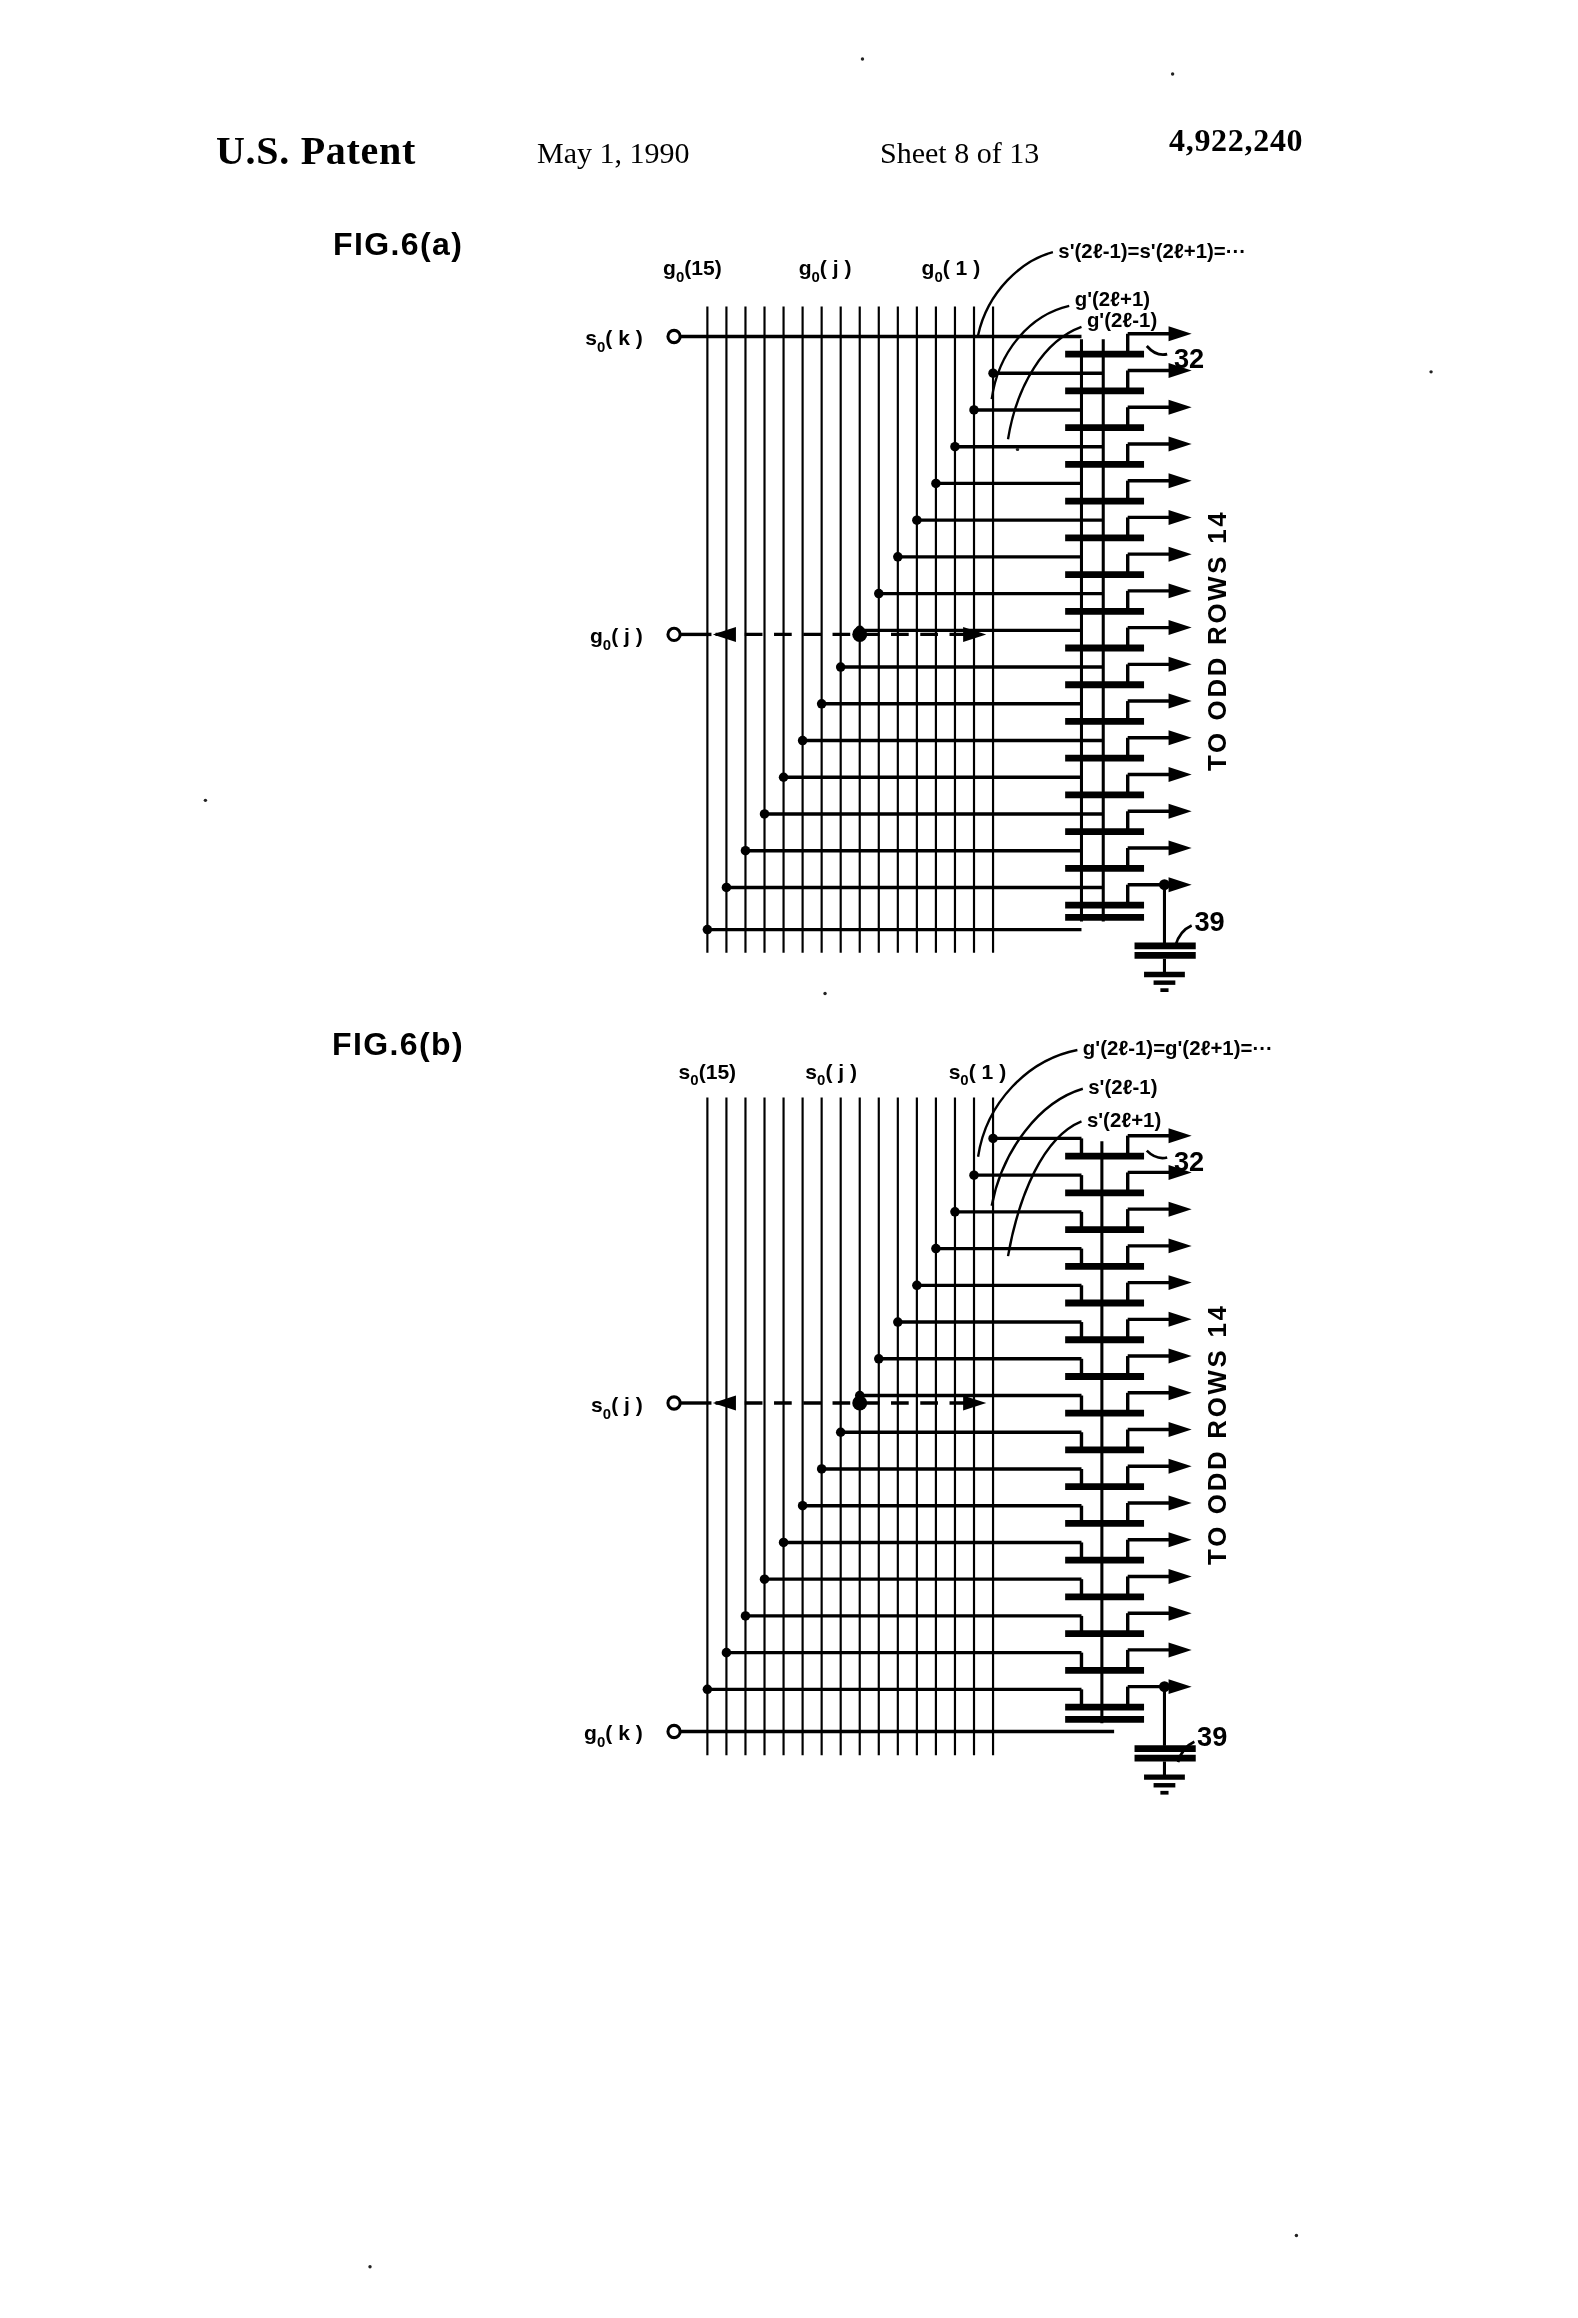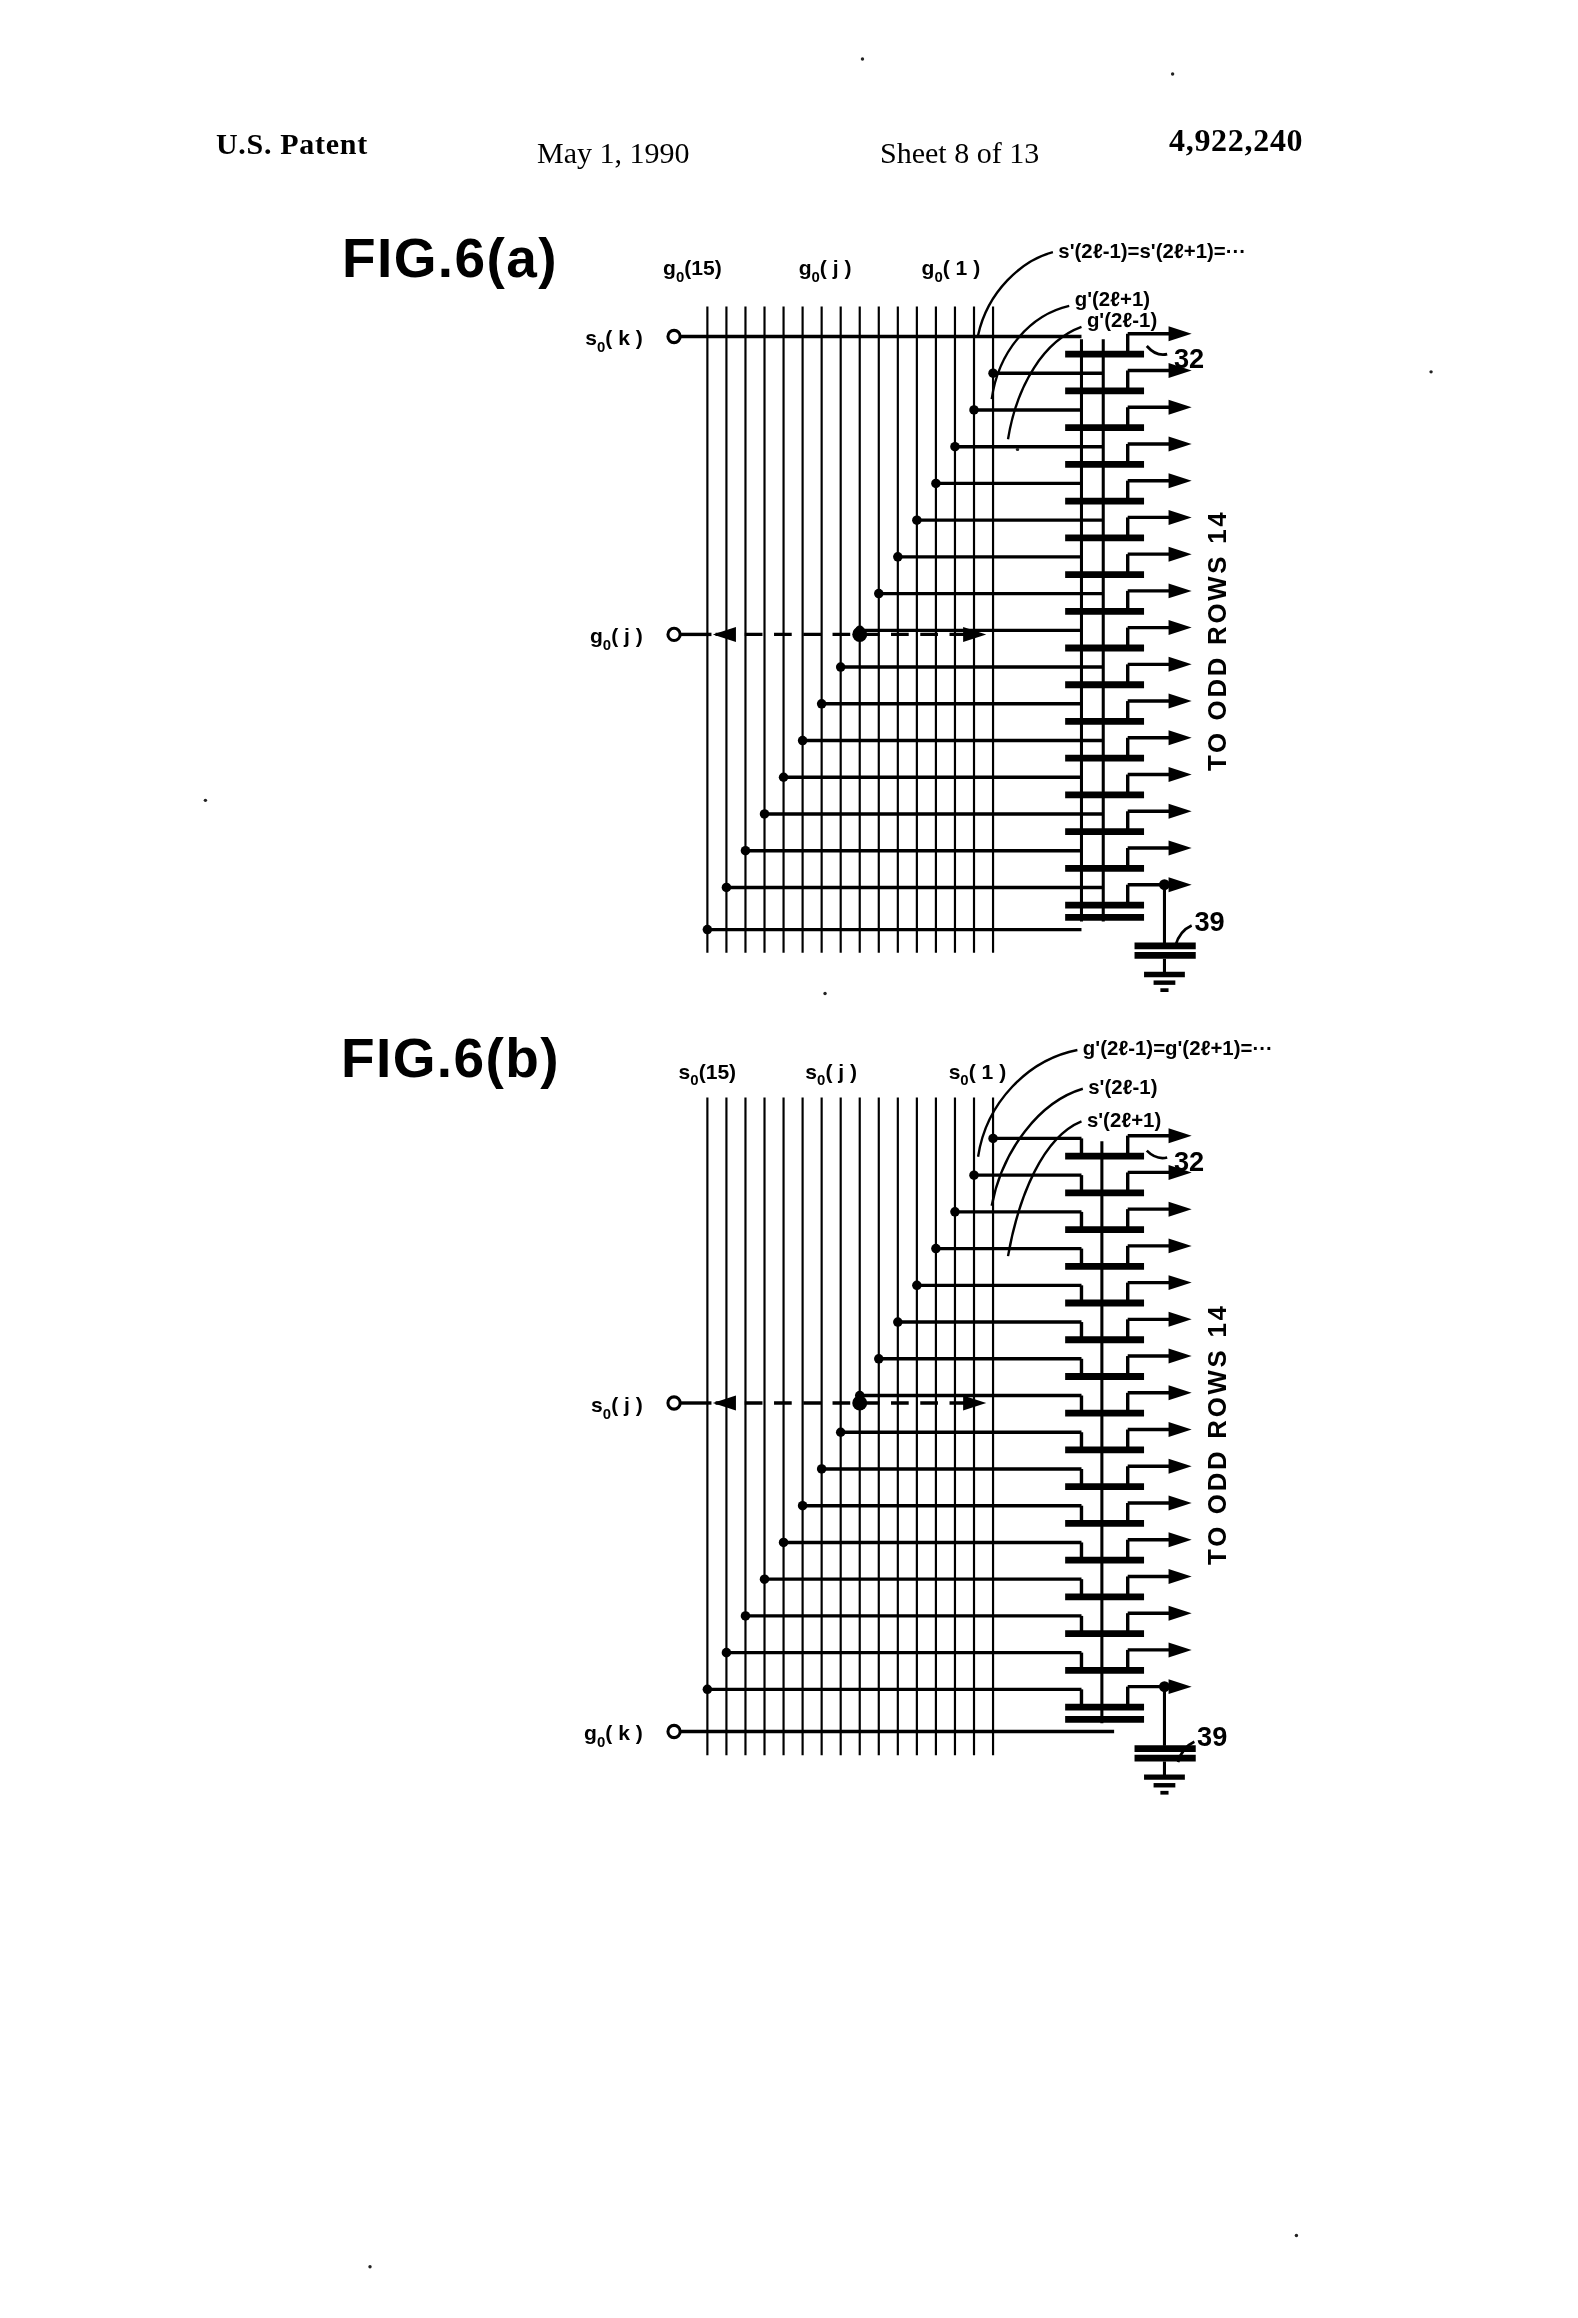--- a/index.html
+++ b/index.html
@@ -4,25 +4,25 @@
 <style>
   html,body{margin:0;padding:0;background:#e8e8e8;}
   .page{
     position:relative;
     width:1578px;height:2319px;
     background:#ffffff;
     overflow:hidden;
     font-family:"Liberation Sans",sans-serif;
   }
   .hdr{position:absolute;color:#000;white-space:nowrap;font-family:"Liberation Serif",serif;}
-  .hdr-title{left:216px;top:127px;font-size:30px;font-weight:700;letter-spacing:0.7px;}
+  .hdr-title{left:216px;top:127px;font-size:40px;font-weight:700;letter-spacing:0.7px;}
   .hdr-date{left:537px;top:136px;font-size:30px;font-weight:400;}
   .hdr-sheet{left:880px;top:136px;font-size:30px;font-weight:400;}
   .hdr-number{left:1169px;top:122px;font-size:32px;font-weight:700;letter-spacing:0.7px;}
-  .fig-title{position:absolute;color:#000;font-size:55px;font-weight:600;letter-spacing:1.4px;white-space:nowrap;margin-left:9px;}
+  .fig-title{position:absolute;color:#000;font-size:32px;font-weight:600;letter-spacing:1.4px;white-space:nowrap;}
   #figa-title{left:333px;top:226px;}
   #figb-title{left:332px;top:1026px;}
   svg#diagram{position:absolute;left:0;top:0;}
 </style>
 </head>
 <body>
 
 <div class="page">
   <div class="hdr hdr-title">U.S. Patent</div>
   <div class="hdr hdr-date">May 1, 1990</div>

